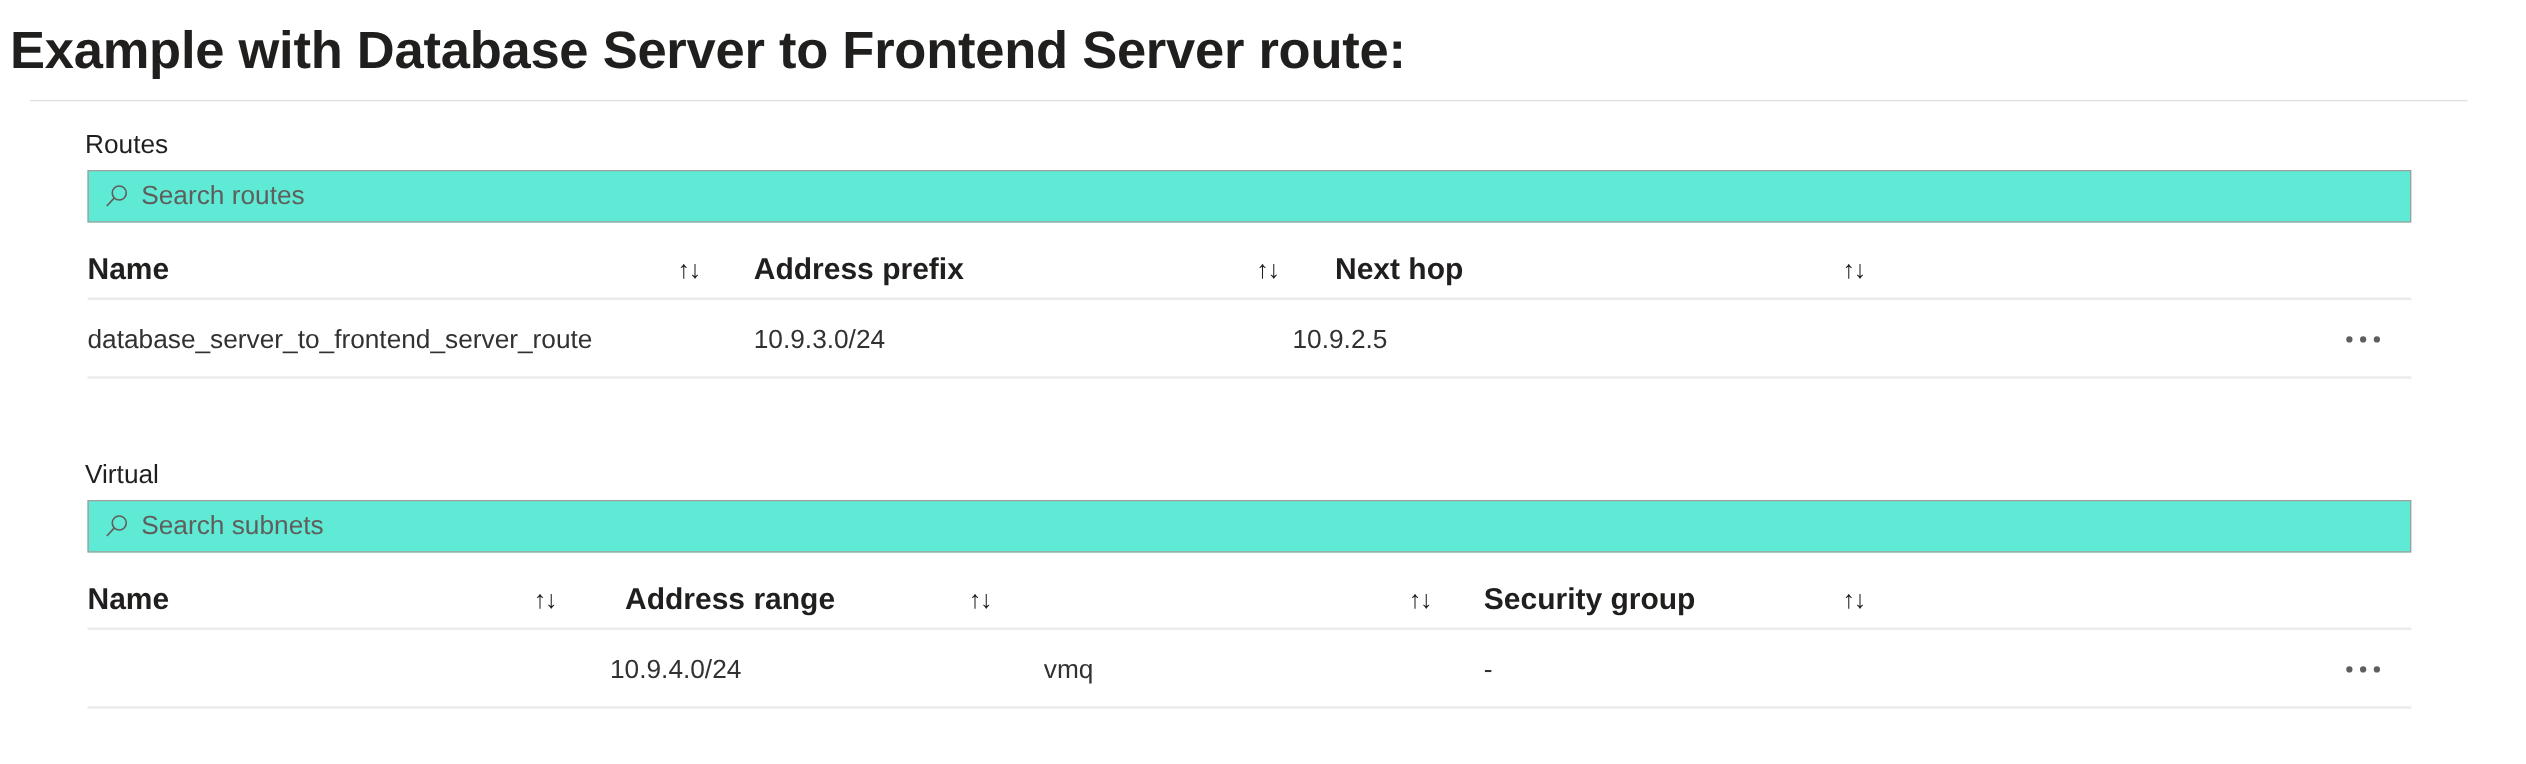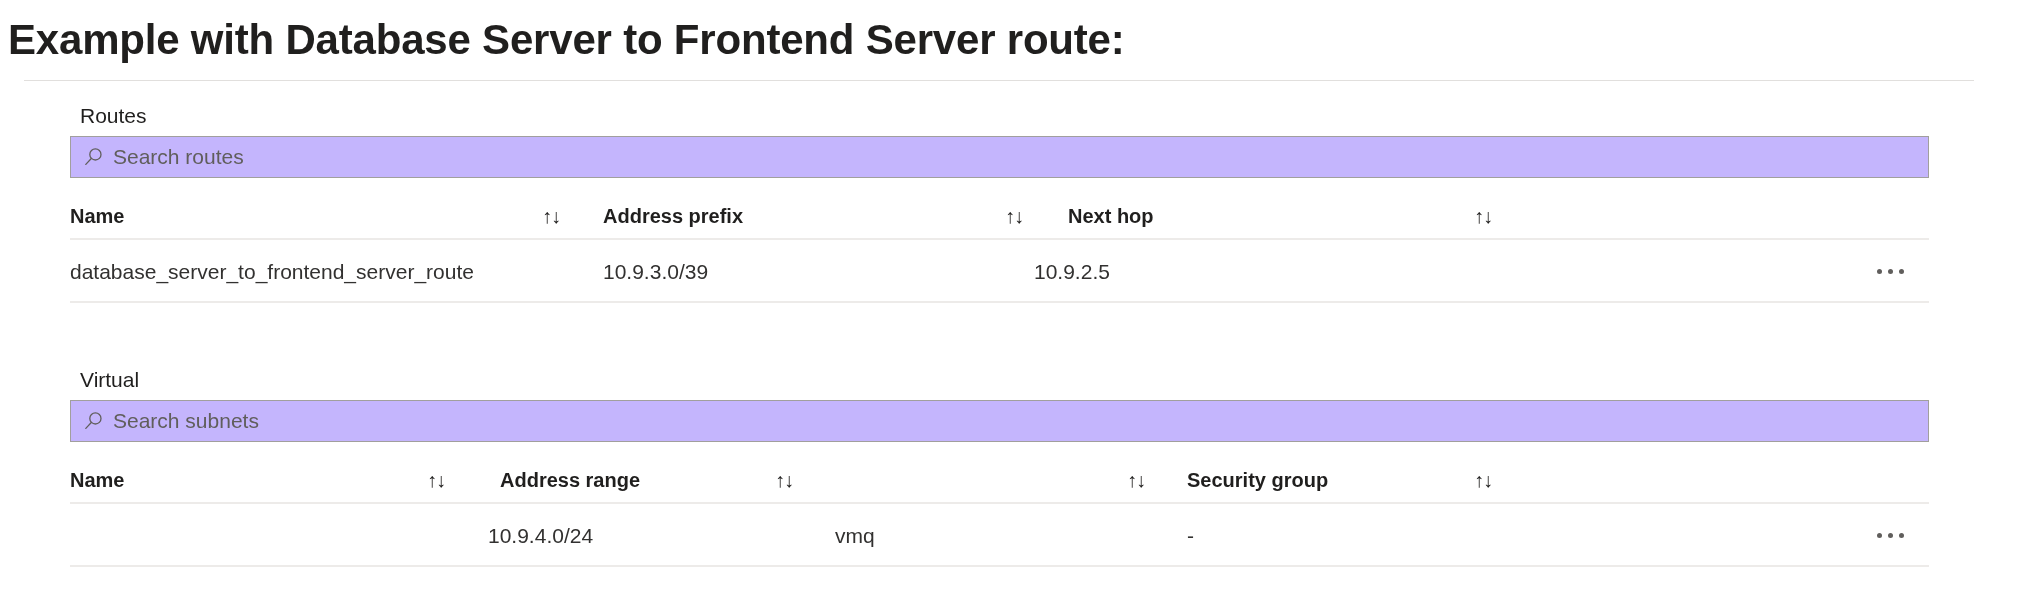--- a/index.html
+++ b/index.html
@@ -36,37 +36,37 @@
     background: #e1dfdd;
   }
 
   
   .section { position: absolute; left: 0; width: 2021px; }
   .section-routes  { top: 104px; }
   .section-subnets { top: 368px; }
 
   .section-label {
     position: absolute;
-    left: 80px;
+    left: 68px;
     top: 0;
     font-size: 21px;
     font-weight: normal;
     color: #201f1e;
     white-space: nowrap;
   }
 
   
   .search-box {
     position: absolute;
     left: 70px;
     top: 32px;
     width: 1859px;
     height: 42px;
     border: 1px solid #a19f9d;
-    background: #c4b5fd;
+    background: #5eead4;
     box-sizing: border-box;
     display: flex;
     align-items: center;
   }
   .search-icon {
     width: 22px;
     height: 22px;
     margin-left: 12px;
     margin-right: 8px;
     flex: 0 0 auto;
@@ -94,21 +94,21 @@
 
   .cell {
     position: absolute;
     top: 0;
     height: 100%;
     display: flex;
     align-items: center;
     white-space: nowrap;
   }
   .thead .cell {
-    font-size: 20px;
+    font-size: 24px;
     font-weight: bold;
     color: #201f1e;
     text-align: right;
   }
   .trow .cell {
     font-size: 21px;
     font-weight: normal;
     color: #323130;
   }
 
@@ -177,21 +177,21 @@
       <div class="sort-icon" style="left:935px;">↑↓</div>
 
       <div class="cell" style="left:998px;">Next hop</div>
       <div class="sort-icon" style="left:1404px;">↑↓</div>
 
       <div class="row-divider" style="top:46px;"></div>
     </div>
 
     <div class="trow">
       <div class="cell" style="left:0px;">database_server_to_frontend_server_route</div>
-      <div class="cell" style="left:533px;">10.9.3.0/39</div>
+      <div class="cell" style="left:533px;">10.9.3.0/24</div>
       <div class="cell" style="left:964px;">10.9.2.5</div>
 
       <div class="ellipsis-btn" style="left:1790px; width:60px;">
         <i></i>
         <i></i>
         <i></i>
       </div>
 
       <div class="row-divider" style="top:61px;"></div>
     </div>

